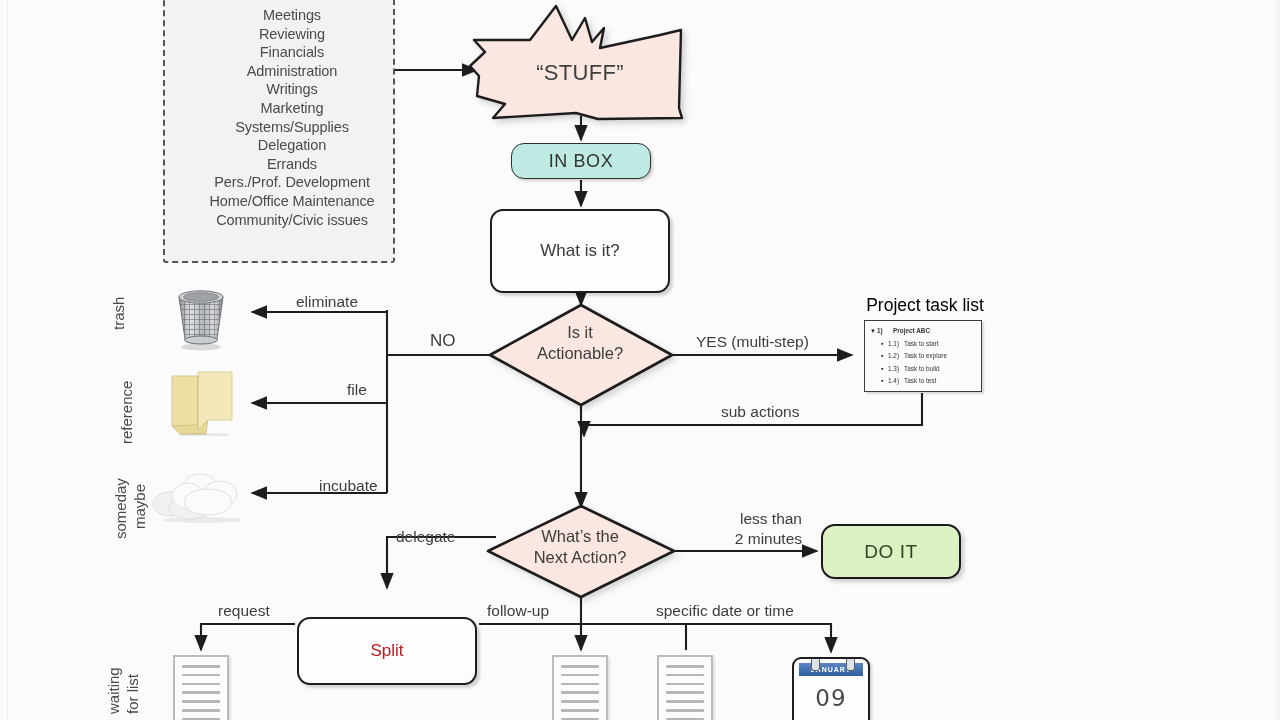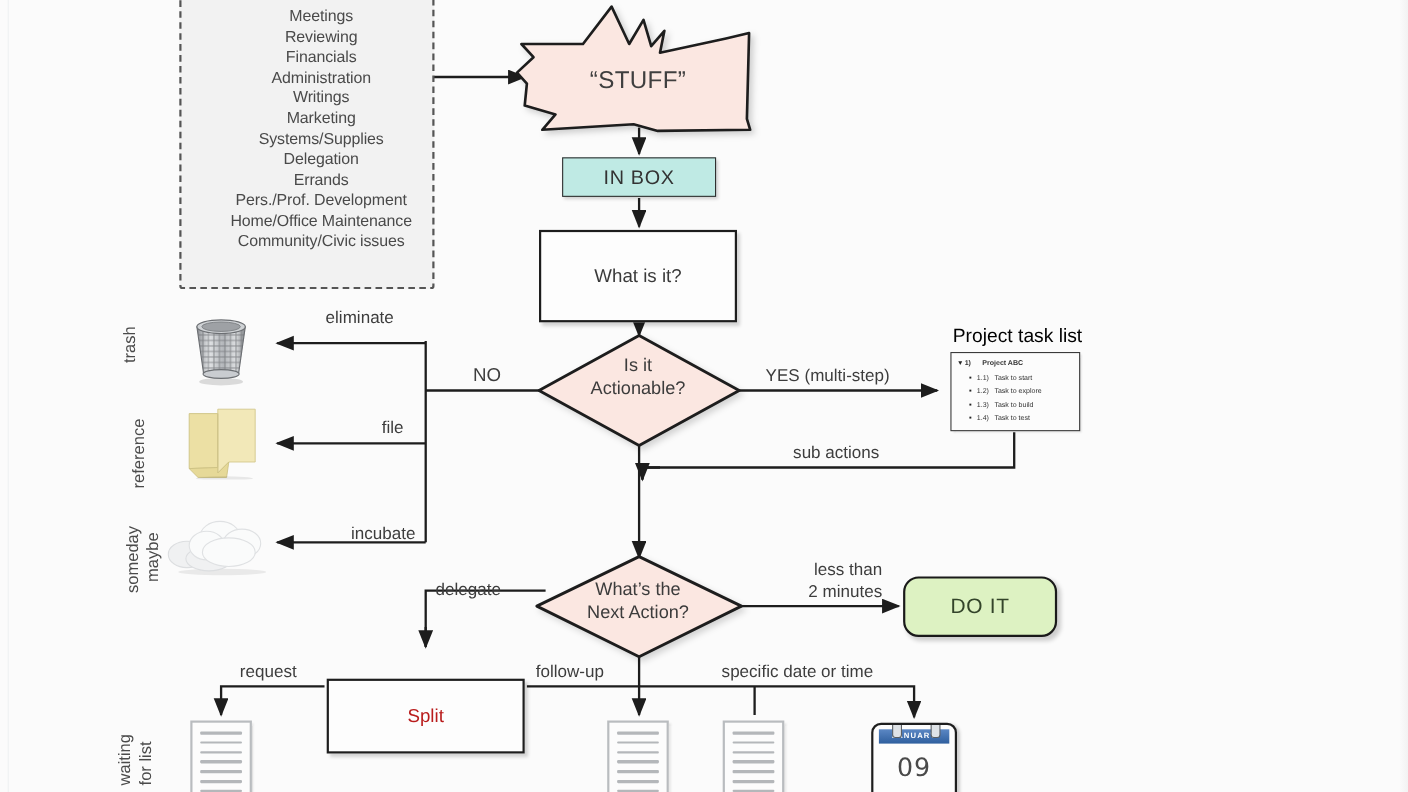--- a/index.html
+++ b/index.html
@@ -42,20 +42,21 @@
   svg.layer.shapes { z-index: 3; }
 
   .node {
     position: absolute;
     z-index: 4;
     box-sizing: border-box;
     display: flex;
     align-items: center;
     justify-content: center;
     text-align: center;
+    border-radius: 13px;
   }
 
   
   .cat-panel {
     left: 163px;
     top: -34px;
     width: 232px;
     height: 297px;
     background: #f2f2f2;
     border: 2px dashed #555;
@@ -392,21 +393,21 @@
   </div>
 
   <div class="node split-box">
     <span>Split</span>
   </div>
 
   <div class="node doit">
     <span>DO IT</span>
   </div>
 
-  <div class="elabel" style="left:296px; top:280px;">eliminate</div>
+  <div class="elabel" style="left:296px; top:292px;">eliminate</div>
   <div class="elabel" style="left:347px; top:380px;">file</div>
   <div class="elabel" style="left:319px; top:476px;">incubate</div>
   <div class="elabel" style="left:430px; top:331px; font-size:17px;">NO</div>
   <div class="elabel" style="left:696px; top:332px;">YES (multi-step)</div>
   <div class="elabel" style="left:721px; top:402px;">sub actions</div>
   <div class="elabel" style="left:396px; top:527px;">delegate</div>
   <div class="elabel two" style="left:712px; top:509px; width:90px; text-align:right;">
     <div>less than</div>
     <div>2 minutes</div>
   </div>

